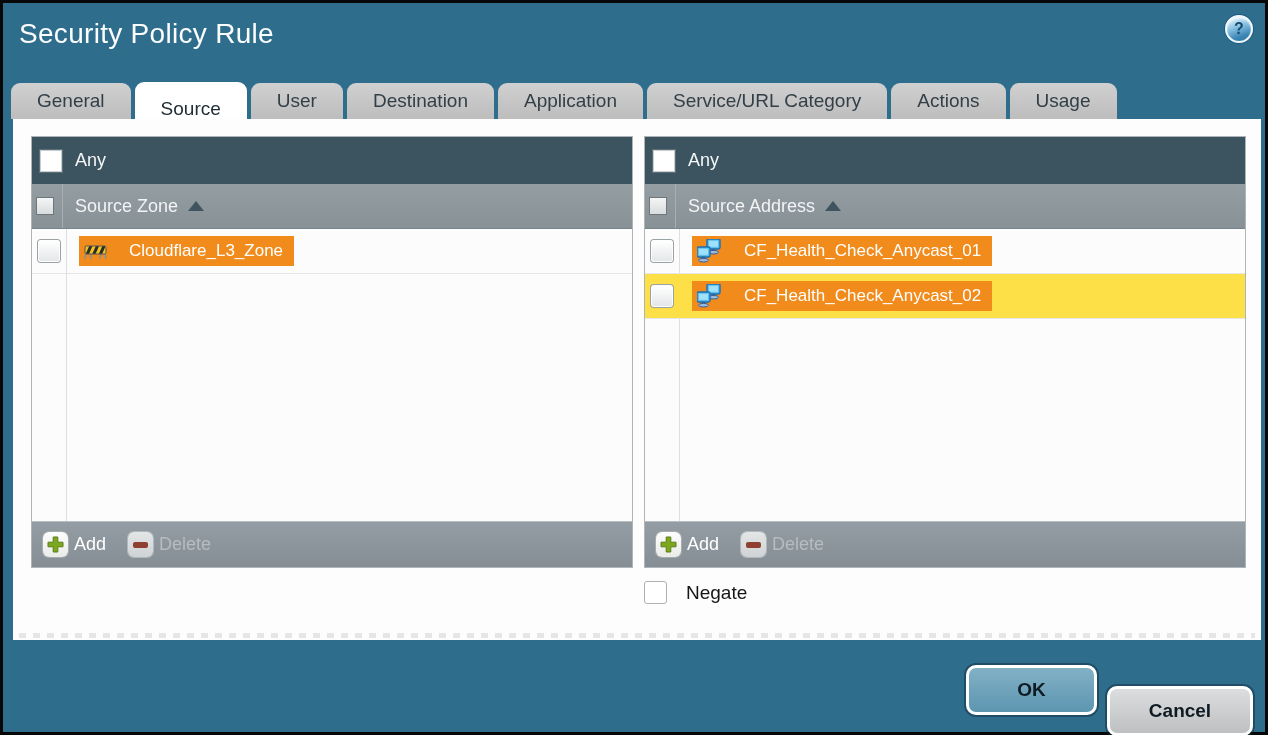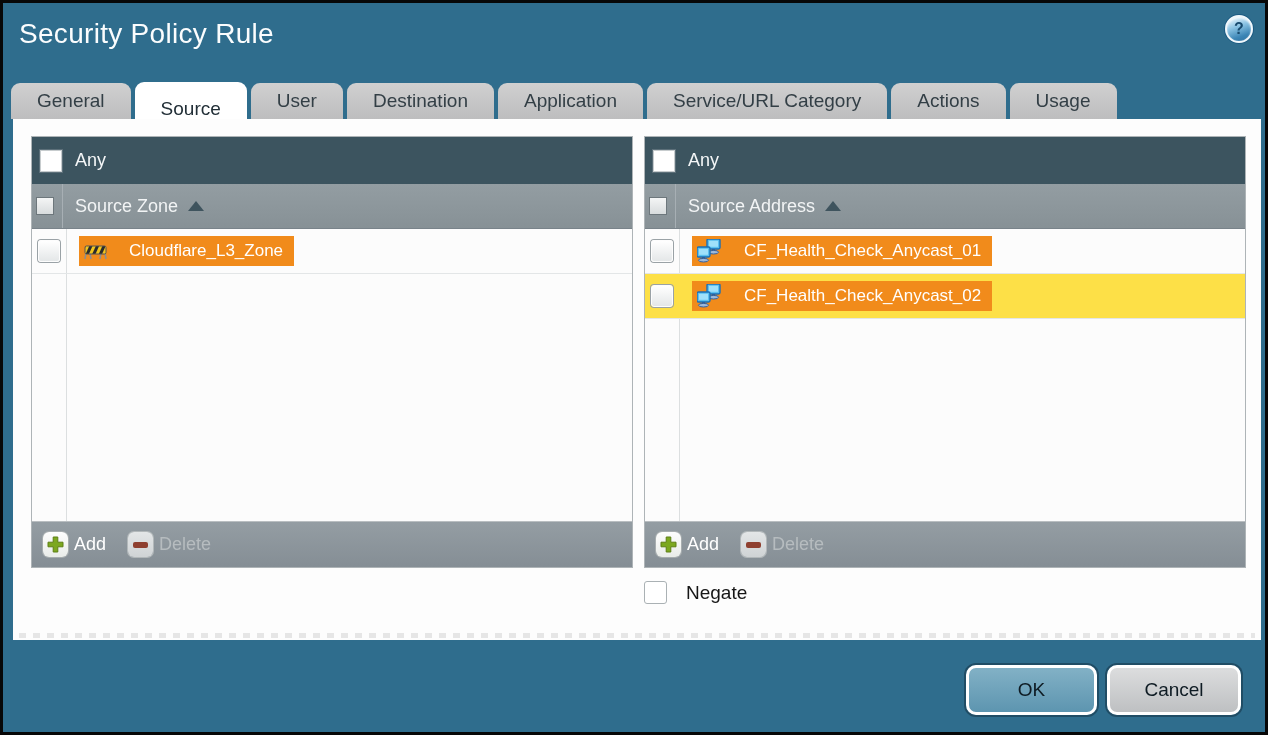--- a/index.html
+++ b/index.html
@@ -69,23 +69,23 @@
   .cb.row-cb { width:22px; height:22px; border-radius:3px; background:linear-gradient(#ffffff,#e4e7e8);
                border:1px solid #fdfdfd; box-shadow:0 0 0 1px #9aa2a6; cursor:pointer; }
   .cb.negate-cb { width:23px; height:23px; border-radius:3px; border:1px solid #aab1b4; cursor:pointer; }
 
   .negate { position:absolute; left:631px; top:462px; display:flex; align-items:center; gap:19px; }
   .negate .lbl { font-size:19px; color:#161616; }
 
   
   .btn { position:absolute; top:662px; height:50px; border-radius:10px; border:3px solid #fff;
          font-size:19px; color:#0e1b23; display:flex; align-items:center; justify-content:center;
-         box-shadow:0 0 0 2px rgba(15,38,53,.45); cursor:pointer; font-family:inherit; }
+         box-shadow:0 0 0 2px rgba(15,38,53,.45); cursor:pointer; font-family:inherit;font-weight:bold; }
   .btn.ok { left:963px; width:131px; background:linear-gradient(#82b1c6,#5d95b0); }
-  .btn.cancel { left:1104px; width:134px; background:linear-gradient(#dcddde,#bec0c2); }
+  .btn.cancel { left:1104px; width:146px; background:linear-gradient(#dcddde,#bec0c2);margin-top:21px; }
 </style>
 </head>
 <body>
 
 <div class="window">
 
   <div class="title">Security Policy Rule</div>
   <div class="help">?</div>
 
   <div class="tabs">

